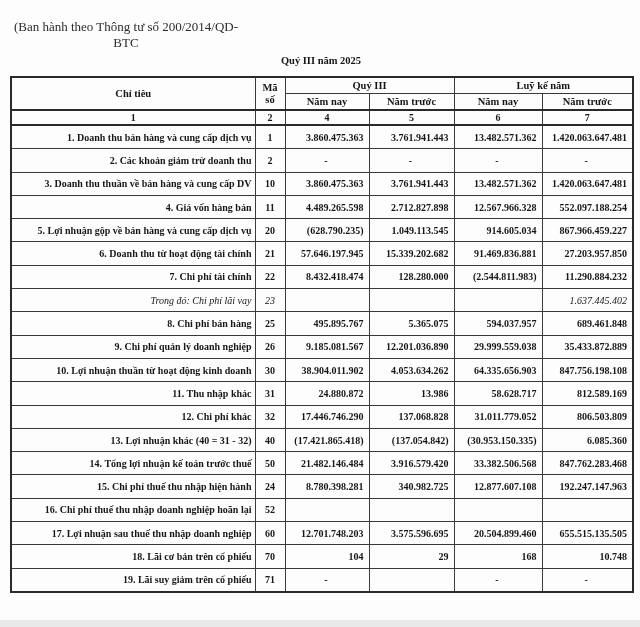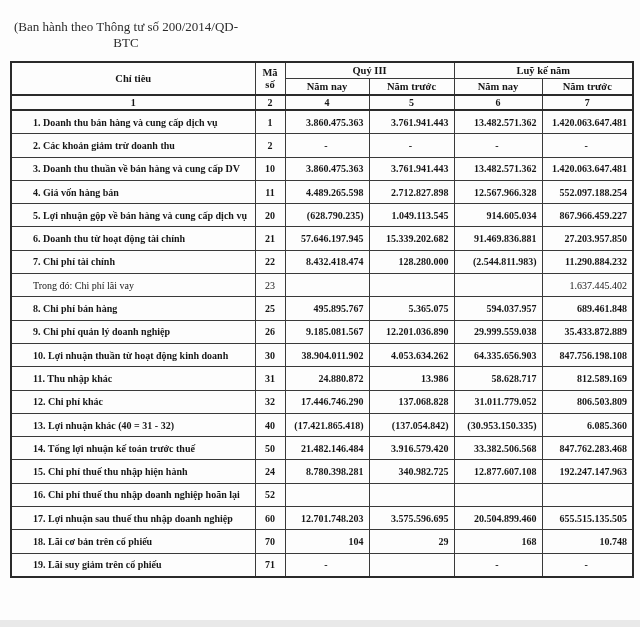--- a/index.html
+++ b/index.html
@@ -40,25 +40,25 @@
   }
   tr.head-main th{height:15px;}
   tr.head-sub th{height:15px;margin-left:9px;}
   tr.head-nums th{
     height:13px;font-size:10px;
     border-top:2px solid #2a2a2a;
     border-bottom:2px solid #2a2a2a;
   }
   th.col-maso{white-space:normal;line-height:1.05;}
   tbody td{height:22.3px;font-size:10px;font-weight:bold;vertical-align:middle;}
-  td.c-label{text-align:left;padding-left:21px;}
+  td.c-label{text-align:right;padding-left:21px;}
   td.c-code{text-align:center;}
   td.c-num{text-align:right;padding-right:5px;}
   td.c-num.dash{text-align:center;}
-  tr.italic td{font-weight:normal;margin-left:28px;}
+  tr.italic td{font-weight:normal;font-style:italic;margin-left:28px;}
   
   col.w-label{width:244px;}
   col.w-code{width:30px;}
   col.w-qn{width:84px;}
   col.w-qp{width:85px;}
   col.w-yn{width:88px;}
   col.w-yp{width:91px;}
   .bottom-strip{
     position:absolute;left:0;bottom:0;width:640px;height:7px;
     background:#e9e9e9;
@@ -68,20 +68,21 @@
 <body>
 
 <div class="page">
 
   <div class="doc-head">
     <div class="form-block">
       <div class="form-note">(Ban hành theo Thông tư số 200/2014/QD-BTC</div>
     </div>
   </div>
 
+  <div class="subtitle">Quý III năm 2025</div>
 
   <table>
     <colgroup>
       <col class="w-label">
         <col class="w-code">
         <col class="w-qn">
         <col class="w-qp">
         <col class="w-yn">
         <col class="w-yp">
     </colgroup>

